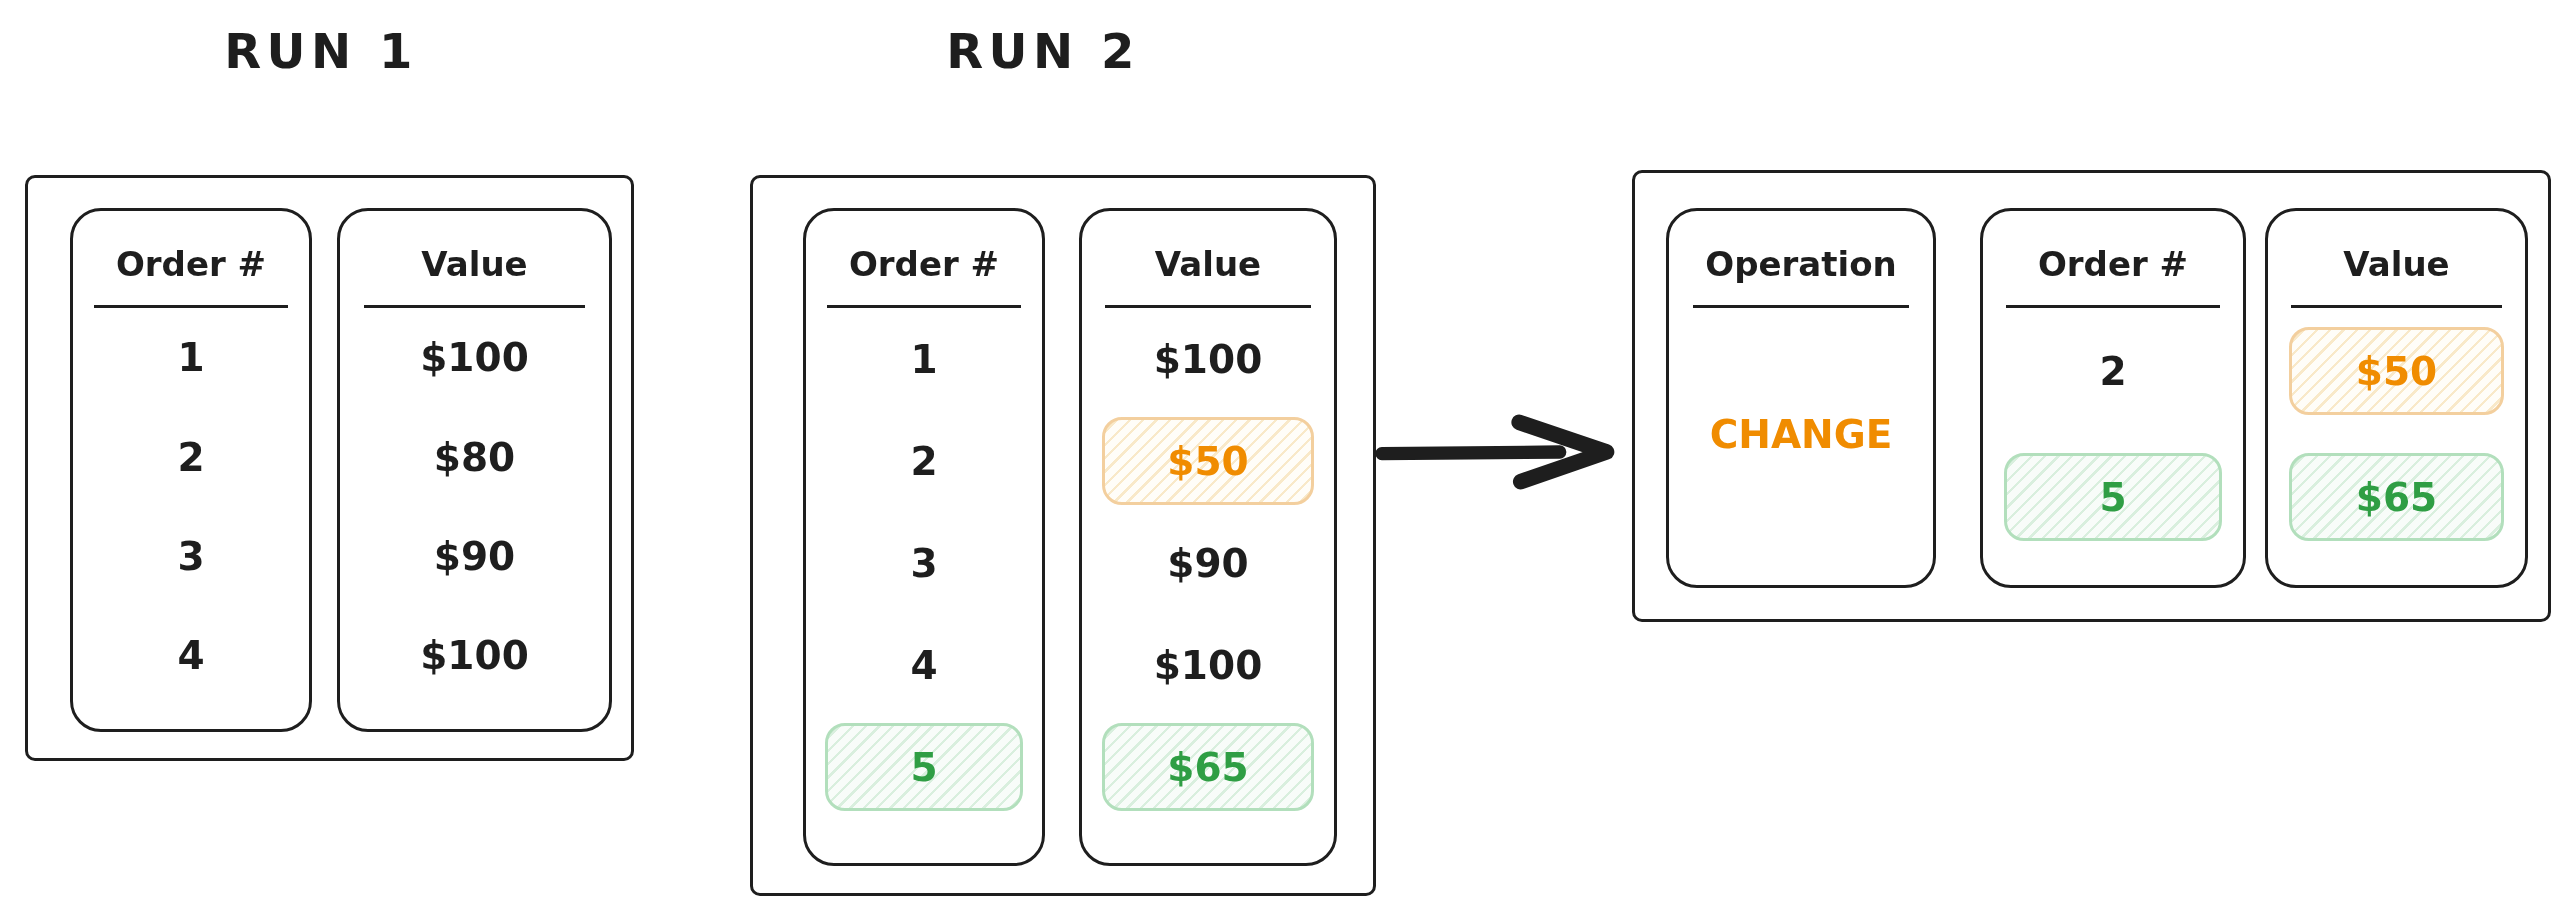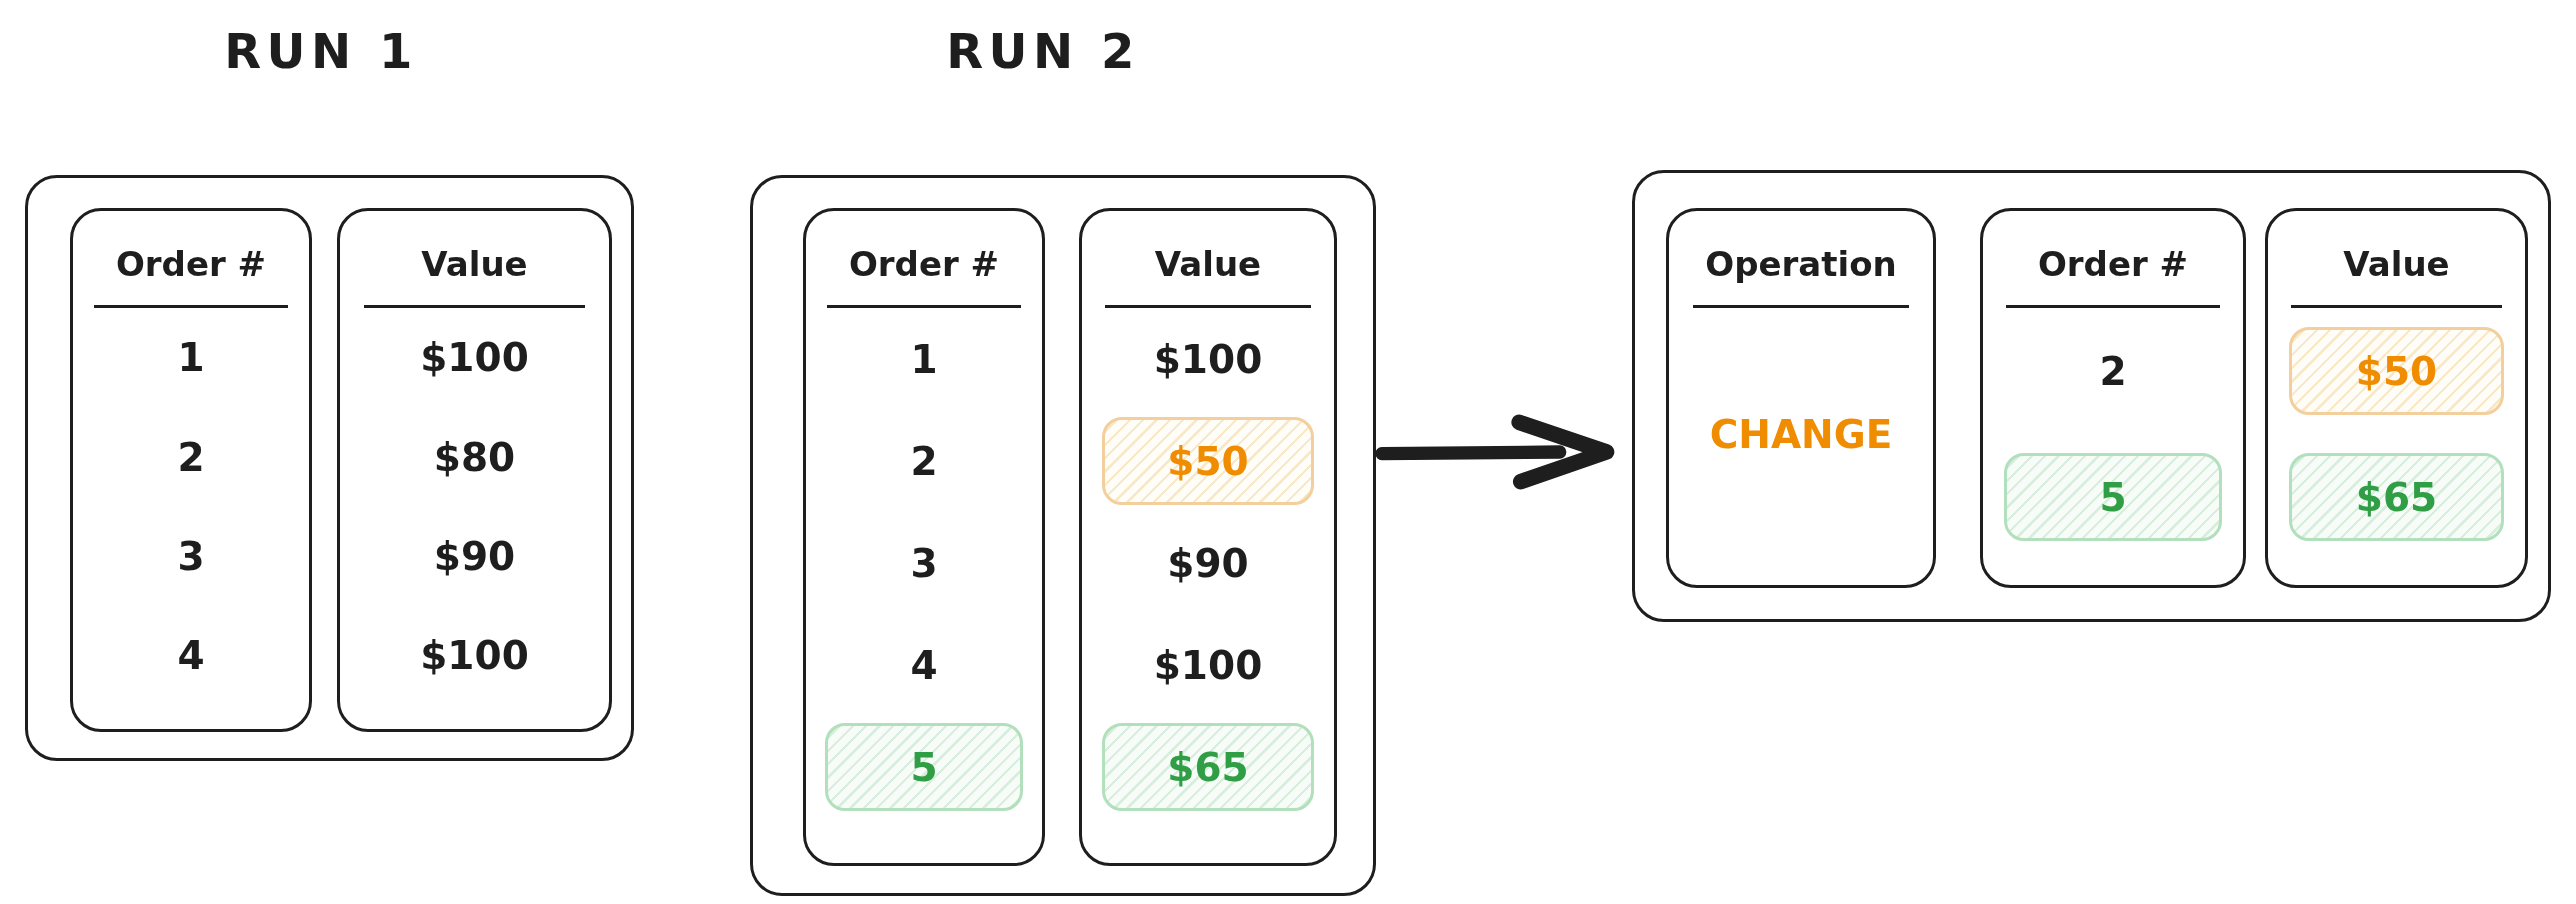--- a/index.html
+++ b/index.html
@@ -18,21 +18,21 @@
     top: 23.4px;
     transform: translateX(-50%);
     font-size: 48px;
     font-weight: 700;
     letter-spacing: 5.5px;
     white-space: nowrap;
   }
   .table {
     position: absolute;
     border: 3.1px solid var(--ink, #1e1e1e);
-    border-radius: 32px;
+    border-radius: 10px;
     background: var(--paper, #ffffff);
   }
   .col {
     position: absolute;
     border: 3.1px solid var(--ink, #1e1e1e);
     border-radius: 31px;
     display: flex;
     flex-direction: column;
     background: var(--paper, #ffffff);
   }

